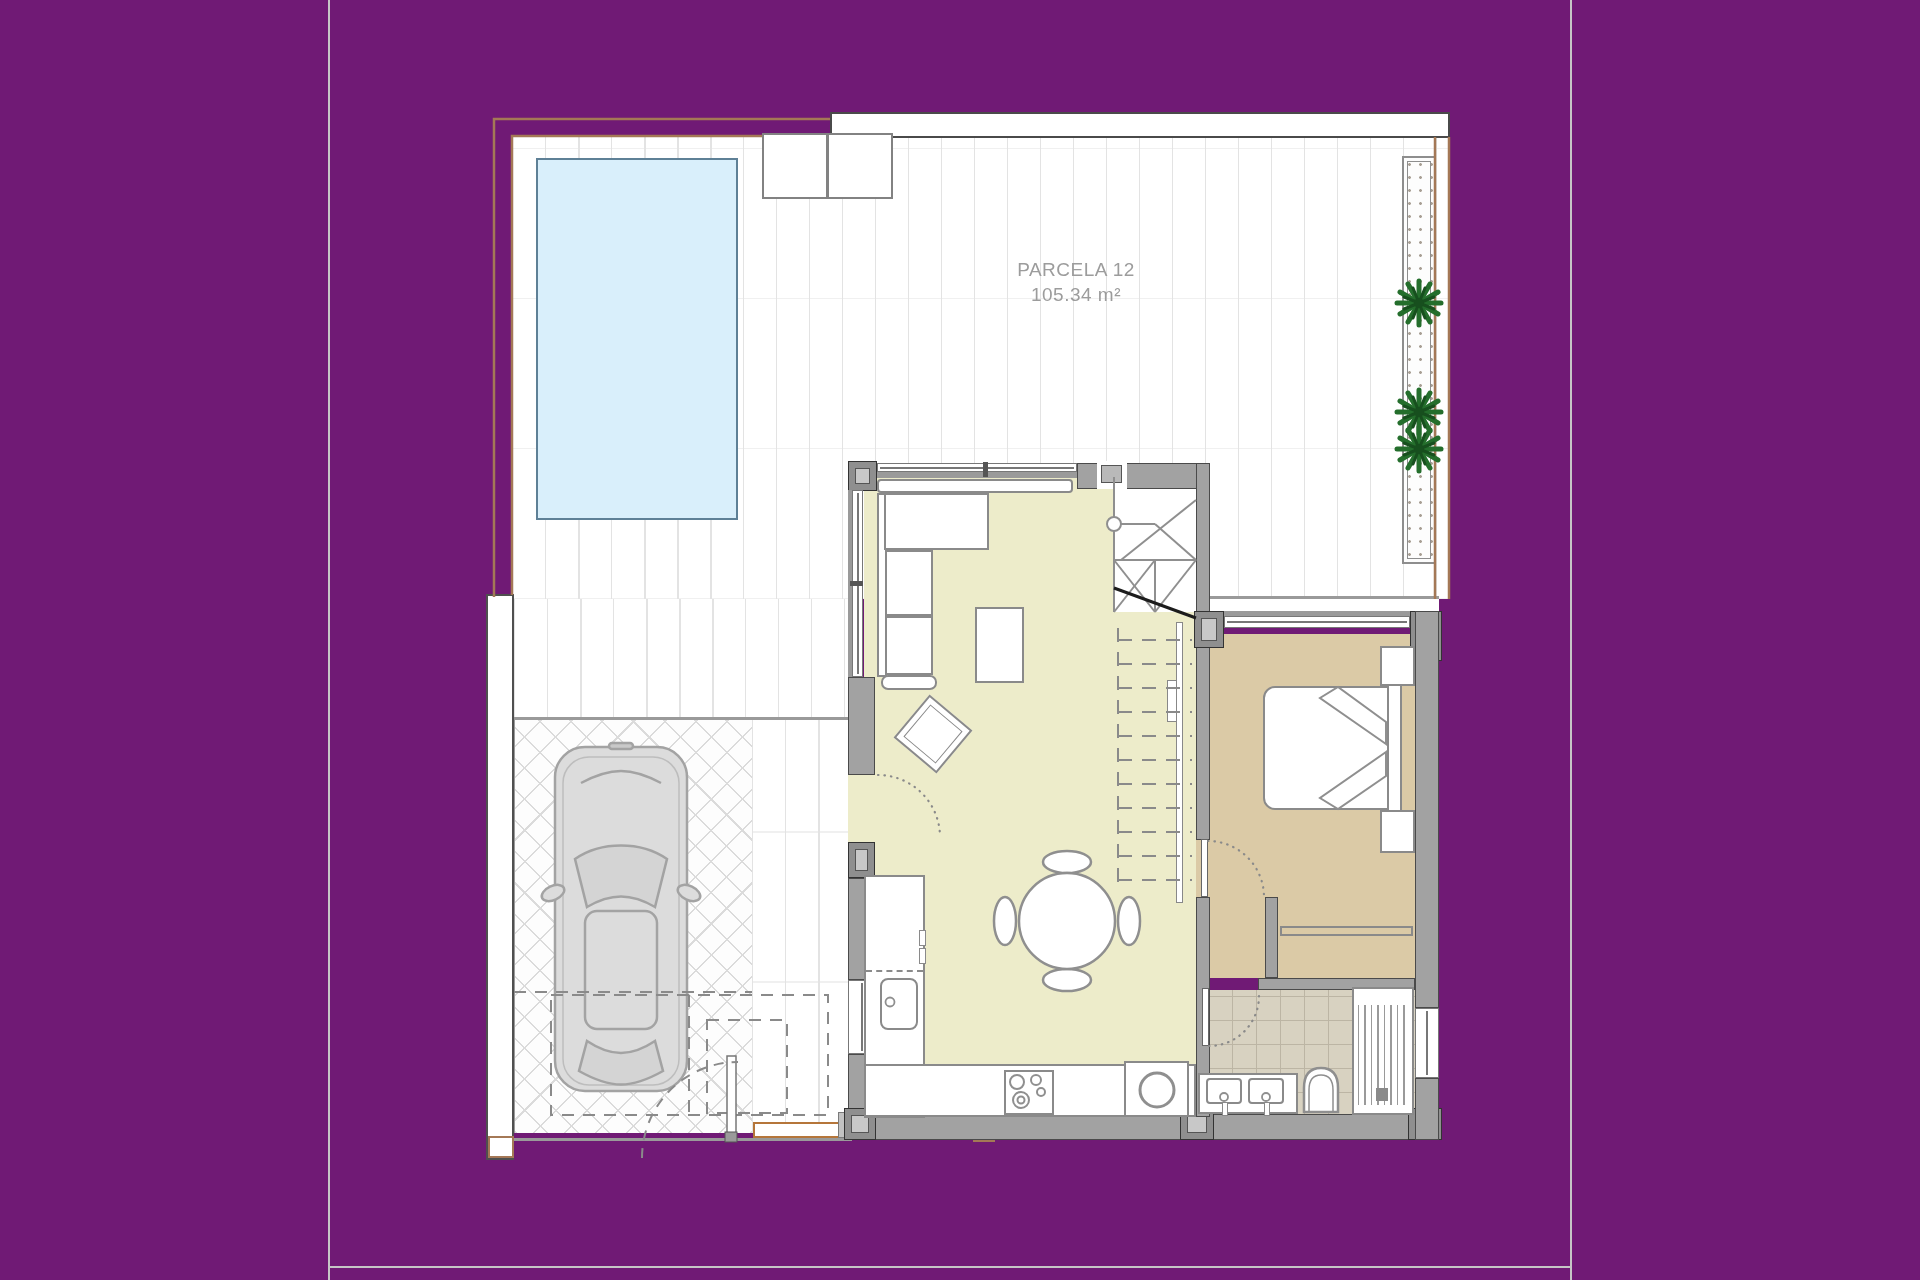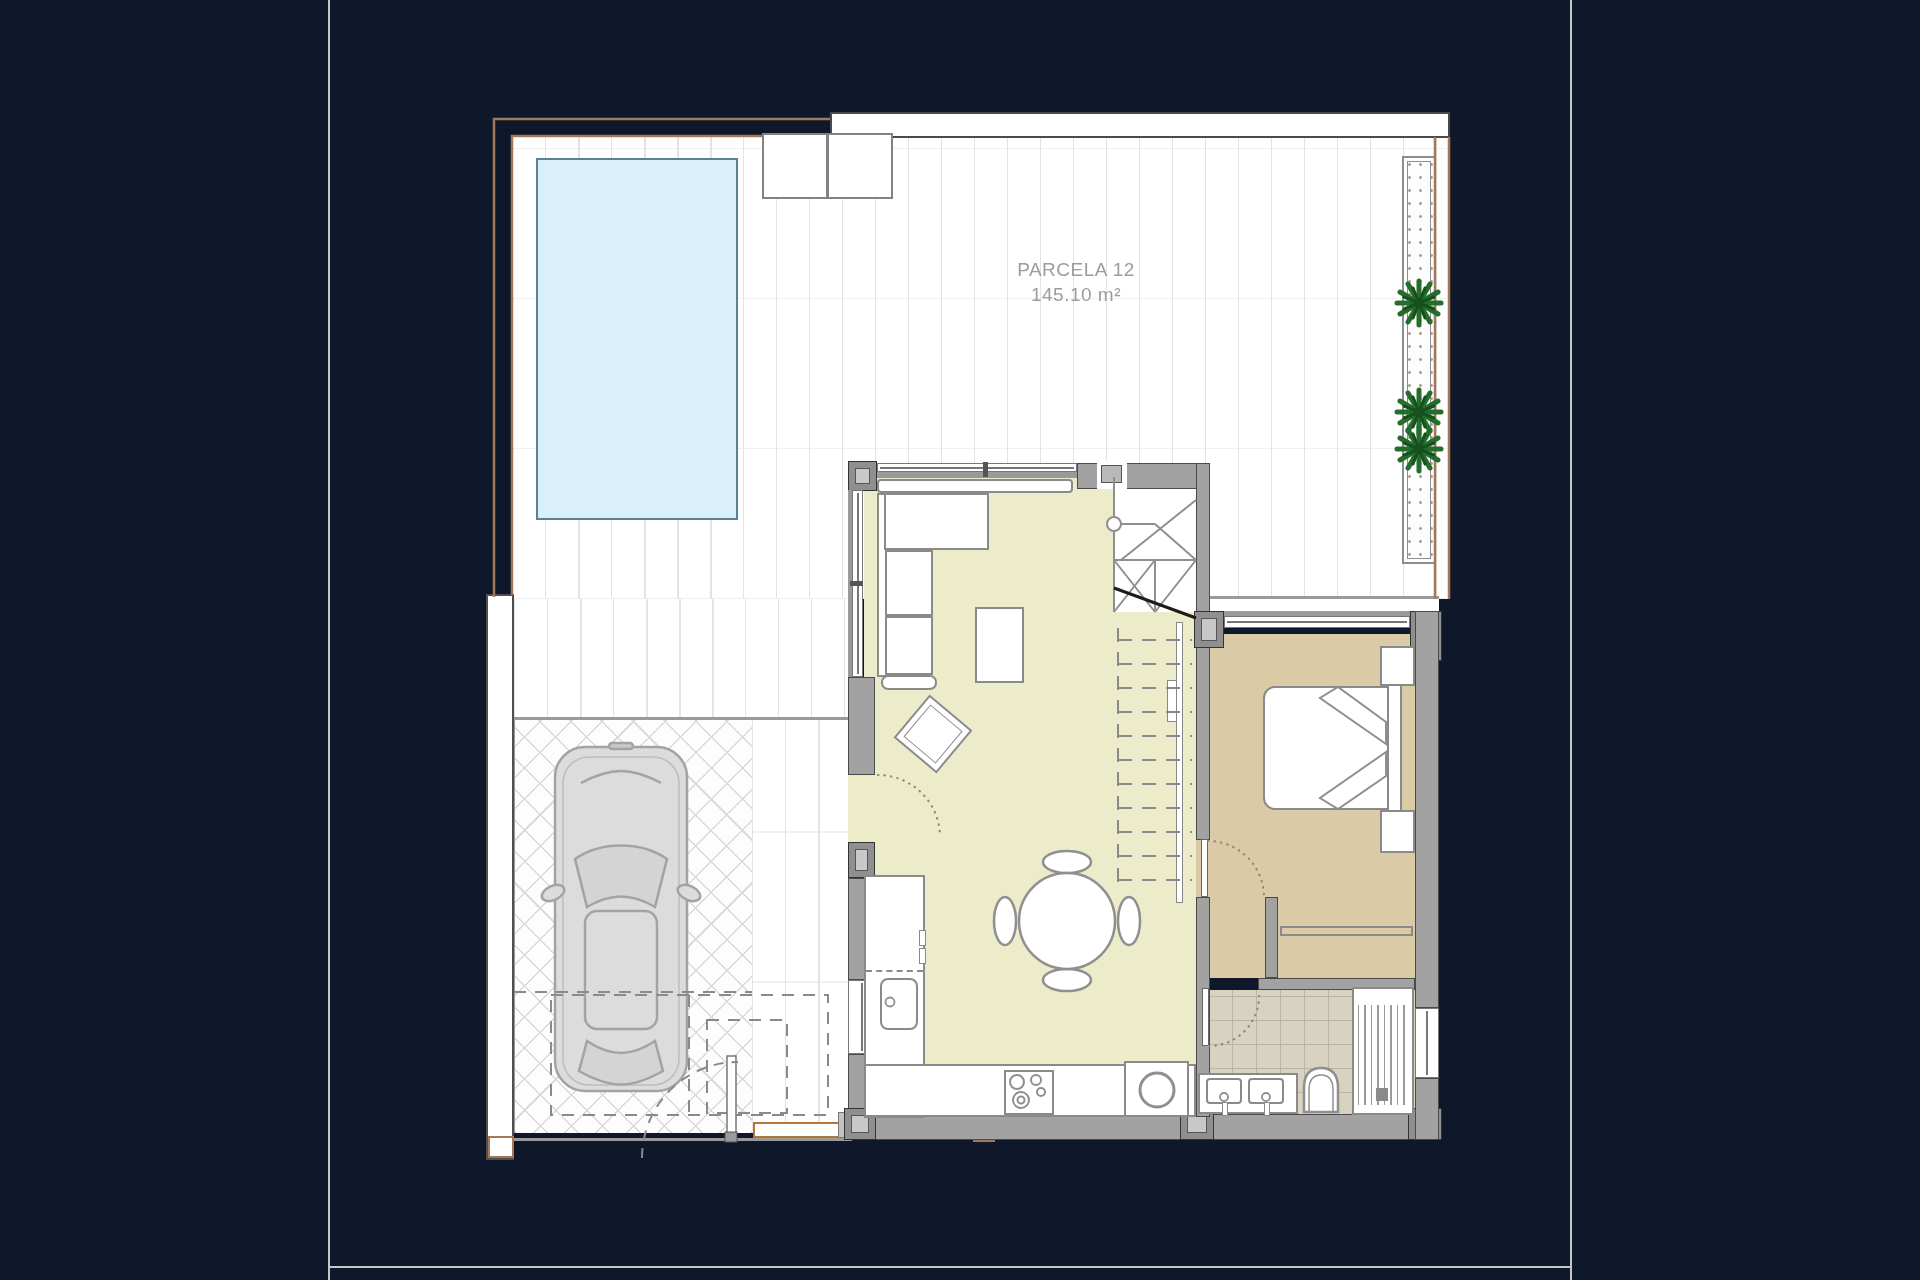--- a/index.html
+++ b/index.html
@@ -1,16 +1,16 @@
 <!DOCTYPE html>
 <html><head>
 <meta charset="utf-8">
 <style>
   html,body{margin:0;padding:0;background:#fff;}
-  .canvas{position:relative;width:1920px;height:1280px;background:#0f172a;overflow:hidden;
+  .canvas{position:relative;width:1920px;height:1280px;background:#701a75;overflow:hidden;
           font-family:"Liberation Sans", sans-serif;}
   .abs{position:absolute;box-sizing:border-box;}
   
   .frameline{background:#c6c6c6;}
   
   .deck{background:
       repeating-linear-gradient(90deg,#e3e3e3 0 1.5px,transparent 1.5px 33px),
       repeating-linear-gradient(0deg,#f0f0f0 0 1.5px,transparent 1.5px 150px),
       #ffffff;}
   .herring{background:
@@ -180,21 +180,21 @@
   <div class="abs furn" style="left:1206px;top:1078px;width:36px;height:26px;border-radius:4px;"></div>
   <div class="abs furn" style="left:1248px;top:1078px;width:36px;height:26px;border-radius:4px;"></div>
   <div class="abs furn thin" style="left:1222px;top:1102px;width:6px;height:14px;"></div>
   <div class="abs furn thin" style="left:1264px;top:1102px;width:6px;height:14px;"></div>
   <div class="abs furn" style="left:1352px;top:987px;width:62px;height:128px;"></div>
   <div class="abs" style="left:1358px;top:1005px;width:50px;height:100px;background:repeating-linear-gradient(90deg,#9a9a9a 0 1.5px,transparent 1.5px 6.5px);"></div>
   <div class="abs" style="left:1376px;top:1088px;width:12px;height:13px;background:#8a8a8a;"></div>
 
   <div class="abs lbl" style="left:946px;top:258px;width:260px;">
     <div>PARCELA 12</div>
-    <div>145.10 m²</div>
+    <div>105.34 m²</div>
   </div>
 
   <svg class="overlay" width="1920" height="1280" viewBox="0 0 1920 1280">
     <defs>
       <g id="plantG">
         <g stroke="#246e2c" stroke-width="5" stroke-linecap="round">
           <line x1="0" y1="-22" x2="0" y2="22"></line>
             <line x1="11" y1="-19" x2="-11" y2="19"></line>
           <line x1="19" y1="-11" x2="-19" y2="11"></line>
             <line x1="22" y1="0" x2="-22" y2="0"></line>

